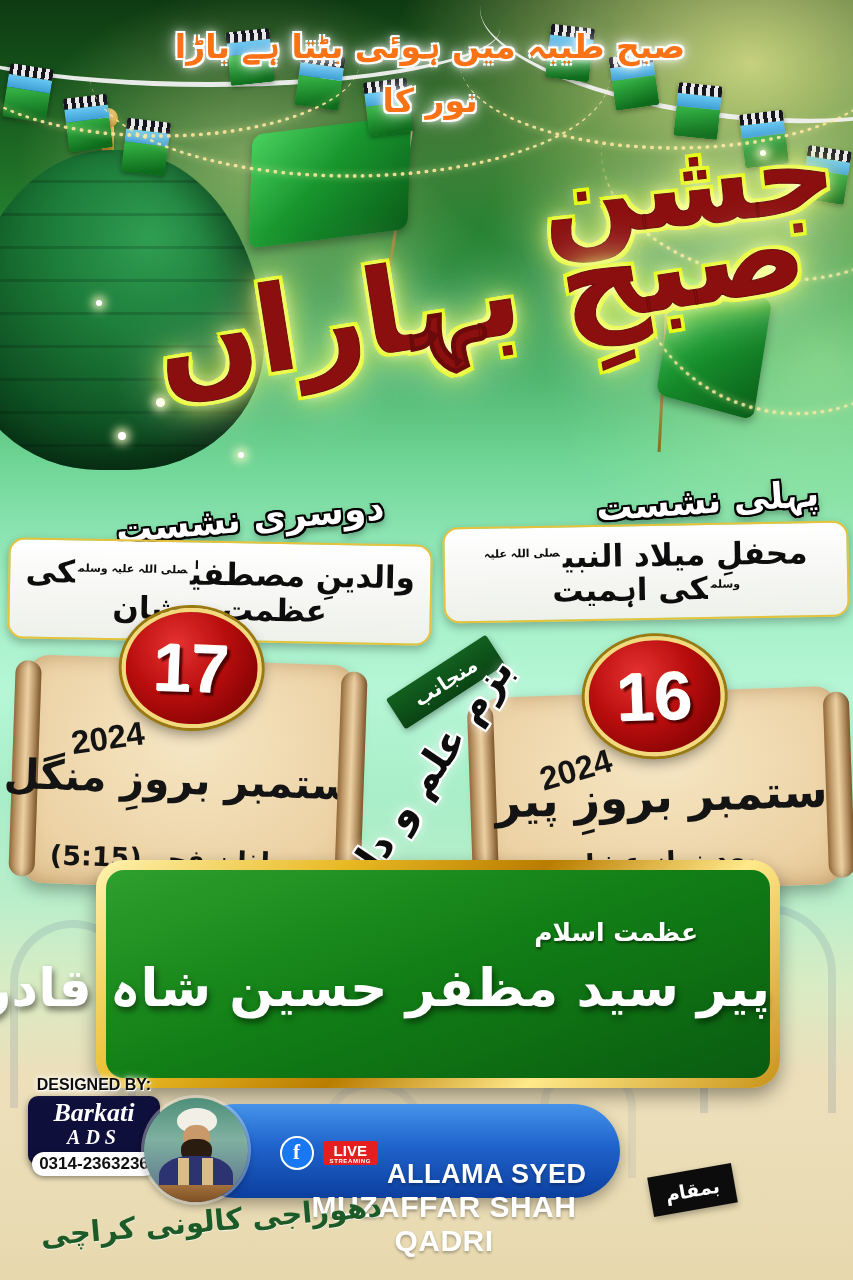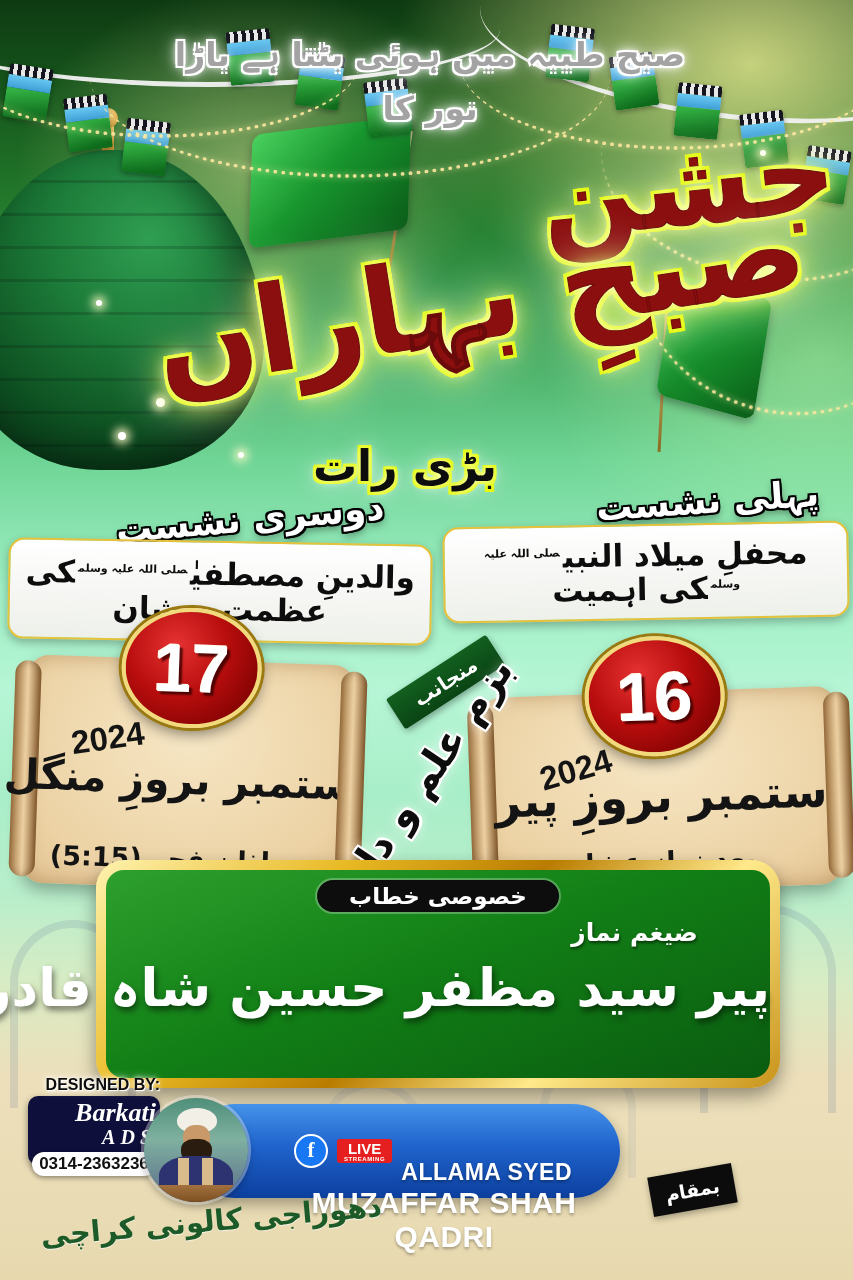--- a/index.html
+++ b/index.html
@@ -37,22 +37,22 @@
   .strand{position:absolute;border-bottom:4px dotted #ffe9a0;border-radius:50%;opacity:.9;
           filter:drop-shadow(0 0 3px #fff3ae);}
   .bflag{position:absolute;width:44px;height:54px;border-radius:3px;box-shadow:0 2px 5px rgba(0,0,0,.35);
      background:
       repeating-linear-gradient(90deg,#15151f 0 4px,#e8e8e8 4px 8px) 0 0/100% 11px no-repeat,
       linear-gradient(#69c8f2,#3e9fd6) 0 11px/100% 13px no-repeat,
       linear-gradient(168deg,#33b043 10%,#0d6b1b 85%) 0 24px/100% 30px no-repeat;}
   .spark{position:absolute;width:6px;height:6px;border-radius:50%;background:#fff;
          box-shadow:0 0 10px 4px rgba(255,250,200,.9);}
   
-  .couplet{position:absolute;left:150px;top:28px;width:560px;text-align:center;direction:rtl;
-     color:#a3a3a3;font-weight:bold;font-size:33px;line-height:1.65;
+  .couplet{position:absolute;left:150px;top:20px;width:560px;text-align:center;direction:rtl;
+     color:#f97316;font-weight:bold;font-size:33px;line-height:1.65;
      text-shadow:0 0 6px #fff,0 0 12px #fff,2px 2px 0 #fff,-2px -2px 0 #fff,2px -2px 0 #fff,-2px 2px 0 #fff,0 0 20px #fff;}
   
   .title-w1,.title-w2{position:absolute;color:#8c0f0f;font-weight:bold;direction:rtl;white-space:nowrap;
      -webkit-text-stroke:1px #6b0a0a;
      text-shadow:0 0 16px #fff,
        4px 4px 0 #e4fa00,-4px -4px 0 #e4fa00,4px -4px 0 #e4fa00,-4px 4px 0 #e4fa00,
        0 4px 0 #e4fa00,0 -4px 0 #e4fa00,4px 0 0 #e4fa00,-4px 0 0 #e4fa00,
        0 0 30px #d8f500,0 0 55px #ffffff;}
   .title-w1{left:540px;top:120px;font-size:112px;transform:rotate(-6deg);}
   .title-w2{left:140px;top:228px;width:680px;text-align:center;font-size:118px;transform:rotate(-9deg);}
@@ -109,21 +109,21 @@
        linear-gradient(135deg,#fff3b0 0%,#e8b923 28%,#b97c00 50%,#ffe98a 72%,#c8931a 100%) border-box;
      box-shadow:0 8px 18px rgba(0,0,0,.38);}
   .khitab{position:absolute;top:10px;left:50%;transform:translateX(-50%);background:#0d0d0d;color:#fff;
      border-radius:18px;padding:3px 32px;font-size:23px;font-weight:bold;direction:rtl;white-space:nowrap;
      box-shadow:0 0 0 2px rgba(255,255,255,.28);}
   .zaigham{position:absolute;top:48px;right:72px;color:#fff;font-size:25px;font-weight:bold;direction:rtl;
      text-shadow:1px 2px 3px rgba(0,0,0,.55);}
   .sp-name{position:absolute;top:88px;left:0;width:100%;text-align:center;color:#fff;font-size:52px;
      font-weight:bold;direction:rtl;white-space:nowrap;text-shadow:2px 4px 6px rgba(0,0,0,.5);}
   
-  .designer{position:absolute;left:28px;top:1076px;width:132px;text-align:right;
+  .designer{position:absolute;left:28px;top:1076px;width:132px;text-align:center;
      font-family:"Liberation Sans",sans-serif;}
   .d-head{font-weight:bold;font-size:16px;color:#0d0d0d;text-shadow:0 0 4px #fff,0 0 9px #fff,1px 1px 0 #fff;}
   .d-box{margin-top:2px;background:#0e0f3a;border-radius:10px;padding:4px 4px 16px;box-shadow:0 3px 7px rgba(0,0,0,.45);}
   .d-brand{font-family:"Liberation Serif",serif;font-style:italic;font-weight:bold;font-size:26px;color:#fff;line-height:1;}
   .d-sub{font-family:"Liberation Serif",serif;font-style:italic;font-weight:bold;font-size:20px;color:#fff;letter-spacing:5px;}
   .d-phone{margin:-13px auto 0;background:#fff;border-radius:12px;padding:2px 7px;font-weight:bold;font-size:17px;
      color:#101010;width:fit-content;position:relative;box-shadow:0 2px 5px rgba(0,0,0,.4);}
   
   .live-bar{position:absolute;left:188px;top:1104px;width:432px;height:94px;border-radius:48px;
      background:linear-gradient(180deg,#4593ea 0%,#1f63cc 45%,#0c3f9e 100%);
@@ -137,21 +137,21 @@
   .robe{position:absolute;left:15px;top:58px;width:74px;height:46px;background:#2c3370;border-radius:42% 42% 0 0;}
   .stole{position:absolute;left:27px;top:60px;width:50px;height:44px;
      background:linear-gradient(90deg,transparent 0 7px,#d9bb8c 7px 18px,transparent 18px 31px,#d9bb8c 31px 42px,transparent 42px);}
   .desk{position:absolute;left:0;bottom:0;width:100%;height:17px;background:linear-gradient(180deg,#a3713d,#7c4f22);}
   .lb-row1{display:flex;align-items:center;justify-content:center;gap:9px;margin:11px 0 0 58px;}
   .fb-circle{width:30px;height:30px;border-radius:50%;background:#1877f2;border:2px solid #fff;color:#fff;
      font-family:"Liberation Serif",serif;font-weight:bold;font-size:21px;display:flex;align-items:center;justify-content:center;}
   .live-badge{background:#e51f1f;color:#fff;text-align:center;padding:2px 7px 1px;border-radius:3px;line-height:1;}
   .live-main{font-weight:bold;font-size:15px;display:block;}
   .live-sub{font-weight:bold;font-size:6px;letter-spacing:.6px;display:block;}
-  .en1{font-weight:bold;font-size:23px;color:#fff;letter-spacing:.5px;text-shadow:0 2px 3px rgba(0,0,0,.3);margin-top:44px;}
+  .en1{font-weight:bold;font-size:27px;color:#fff;letter-spacing:.5px;text-shadow:0 2px 3px rgba(0,0,0,.3);margin-top:44px;}
   .en2{margin-left:80px;text-align:center;font-weight:bold;font-size:30px;color:#fff;letter-spacing:.5px;
      text-shadow:0 2px 3px rgba(0,0,0,.3);}
   
   .venue-badge{position:absolute;left:650px;top:1170px;background:#0c0c0c;color:#fff;font-size:19px;
      font-weight:bold;padding:9px 15px;transform:rotate(-10deg);direction:rtl;box-shadow:0 3px 6px rgba(0,0,0,.3);}
   .venue-name{position:absolute;right:12px;top:1190px;color:#1c5a28;font-size:57px;font-weight:bold;direction:rtl;
      white-space:nowrap;text-shadow:0 2px 0 rgba(255,255,255,.65),0 4px 7px rgba(0,0,0,.25);}
   .venue-address{position:absolute;left:40px;top:1204px;color:#1c5a28;font-size:29px;font-weight:bold;direction:rtl;
      transform:rotate(-5deg);white-space:nowrap;text-shadow:0 1px 0 rgba(255,255,255,.65);}
 </style>
@@ -201,21 +201,20 @@
   <div class="spark" style="left:238px;top:452px;"></div>
   <div class="spark" style="left:156px;top:398px;width:9px;height:9px;"></div>
   <div class="spark" style="left:760px;top:150px;"></div>
 
   <div class="couplet">
     <div>صبح طیبہ میں ہوئی بٹتا ہے باڑا نور کا</div>
   </div>
 
   <div class="title-w1">جشن</div>
   <div class="title-w2">صبحِ بہاراں</div>
-  <div class="subtitle">بڑی رات</div>
 
   <div class="session-label sl-right">پہلی نشست</div>
   <div class="session-box sb-right">
     <div class="session-topic">
       <span>محفلِ میلاد النبی</span><span class="durood">صلی اللہ علیہ وسلم</span><span>کی اہمیت</span>
     </div>
   </div>
 
   <div class="session-label sl-left">دوسری نشست</div>
   <div class="session-box sb-left">
@@ -235,22 +234,21 @@
     <div class="day-badge db-left">17</div>
     <div class="syear sy-left">2024</div>
     <div class="sline sli-left">ستمبر بروزِ منگل</div>
     <div class="stime">بعد اذانِ فجر (5:15)</div>
   </div>
 
   <div class="ribbon">منجانب</div>
   <div class="org-name">بزم علم و دانش</div>
 
   <div class="speaker-panel">
-    <div class="khitab">خصوصی خطاب</div>
-    <div class="zaigham">ضیغم نماز</div>
+    <div class="zaigham">عظمت اسلام</div>
     <div class="sp-name">پیر سید مظفر حسین شاہ قادری</div>
   </div>
 
   <div class="designer">
     <div class="d-head">DESIGNED BY:</div>
     <div class="d-box">
       <div class="d-brand">Barkati</div>
       <div class="d-sub">ADS</div>
     </div>
     <div class="d-phone">0314-2363236</div>

